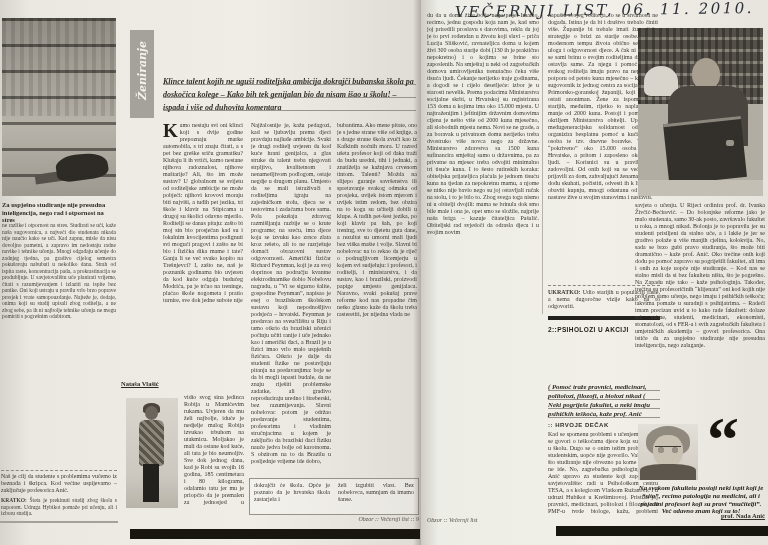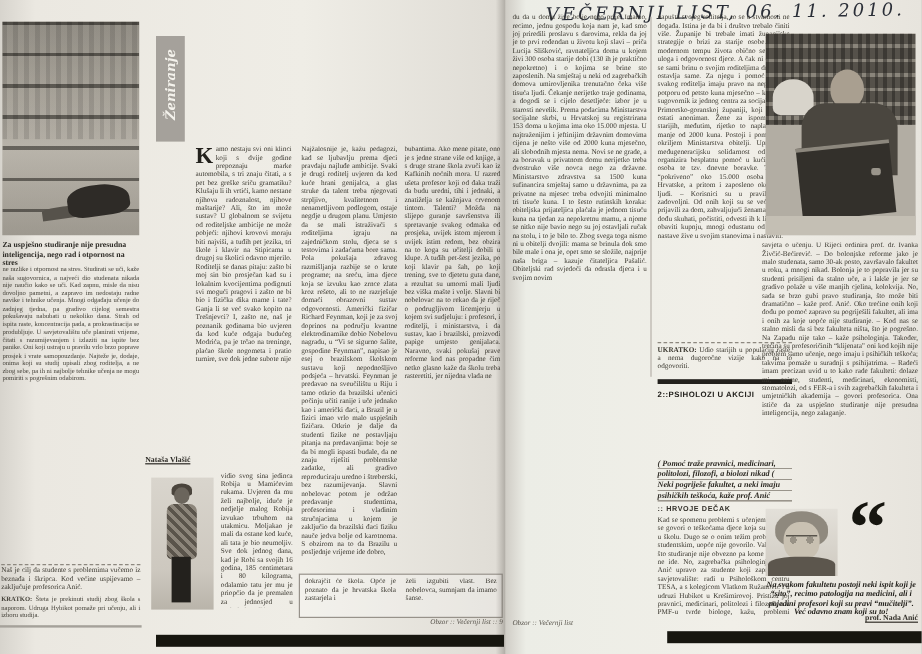--- a/index.html
+++ b/index.html
@@ -138,20 +138,21 @@
     <div class="abs tiny-txt margin-body">ne razlike i otpornost na stres. Studirati se uči, kaže naša sugovornica, a najveći dio studenata nikada nije naučio kako se uči. Kad zapnu, misle da nisu dovoljno pametni, a zapravo im nedostaju radne navike i tehnike učenja. Mnogi odgađaju učenje do zadnjeg tjedna, pa gradivo cijelog semestra pokušavaju nabubati u nekoliko dana. Strah od ispita raste, koncentracija pada, a prokrastinacija se produbljuje. U savjetovalištu uče planirati vrijeme, čitati s razumijevanjem i izlaziti na ispite bez panike. Oni koji ustraju u pravilu vrlo brzo poprave prosjek i vrate samopouzdanje. Najteže je, dodaje, onima koji su studij upisali zbog roditelja, a ne zbog sebe, pa ih ni najbolje tehnike učenja ne mogu pomiriti s pogrešnim odabirom.</div>
     <div class="abs margin-note">Naš je cilj da studente s problemima vučemo iz beznađa i škripca. Kod većine uspijevamo – zaključuje profesorica Anić.</div>
     <div class="abs kratko">
       <b>KRATKO:</b>
       <span>Šteta je prekinuti studij zbog škola s naporom. Udruga Hybikot pomaže pri učenju, ali i izboru studija.</span>
     </div>
 
     <div class="abs strip">
       <span>Ženiranje</span>
     </div>
+    <div class="abs deck">Klince talent kojih ne uguši roditeljska ambicija dokrajči bubanska škola pa doskočica kolege – Kako bih tek genijalan bio da nisam išao u školu! – ispada i više od duhovita komentara</div>
 
     <div class="abs body-txt colL col1">
       <span class="dropcap">K</span>
       <span>amo nestaju svi oni klinci koji s dvije godine prepoznaju marke automobila, s tri znaju čitati, a s pet bez greške sriču gramatiku? Klušaju li ih vrtići, kamo nestane njihova radoznalost, njihove maštarije? Ali, što im može sustav? U globalnom se svijetu od roditeljske ambicije ne može pobjeći: njihovi krovovi moraju biti najviši, a tuđih pet jezika, tri škole i klavir na Stipicama u drugoj su školici odavno mjerilo. Roditelji se danas pitaju: zašto bi moj sin bio prosječan kad su i lokalnim kvocijentima podignuti svi mogući pragovi i zašto ne bi bio i fizička dika mame i tate? Ganja li se već svako kopito na Trešnjevci? I, zašto ne, naš je poznanik godinama bio uvjeren da kod kuće odgaja budućeg Modrića, pa je trčao na treninge, plaćao škole nogometa i pratio turnire, sve dok jedne subote nije</span>
     </div>
     <div class="abs body-txt col1b">vidio svog sina jedinca Robija u Mamićevim rukama. Uvjeren da mu želi najbolje, iduće je nedjelje malog Robija izvukao trbuhom na utakmicu. Moljakao je mali da ostane kod kuće, ali tata je bio neumoljiv. Sve dok jednog dana, kad je Robi sa svojih 16 godina, 185 centimetara i 80 kilograma, odalamio tatu jer mu je priopćio da je premalen za jednosjed u podmlatku Dinama te mu najavio da će ubuduće svirati grunge u garaži. Sam će Bog znati je li Robi možda i bio za nogomet... Ili fiziku. Jer, talente koje svojim prevelikim ambicijama ne uguše roditelji, dokrajčit će škola. Opće je poznato da je hrvatska škola zastarjela i</div>
     <div class="abs body-txt colL col2">Najžalosnije je, kažu pedagozi, kad se ljubavlju prema djeci pravdaju najluđe ambicije. Svaki je drugi roditelj uvjeren da kod kuće hrani genijalca, a glas struke da talent treba njegovati strpljivo, kvalitetnom i nenametljivom podlogom, ostaje negdje u drugom planu. Umjesto da se mali istraživači s roditeljima igraju na zajedničkom stolu, djeca se s testovima i zadaćama bore sama. Pola pokušaja zdravog razmišljanja razbije se o krute programe; na sreću, ima djece koja se izvuku kao zrnce zlata kroz rešeto, ali to ne razrješuje domaći obrazovni sustav odgovornosti. Američki fizičar Richard Feynman, koji je za svoj doprinos na području kvantne elektrodinamike dobio Nobelovu nagradu, u “Vi se sigurno šalite, gospodine Feynman”, napisao je esej o brazilskom školskom sustavu koji nepodnošljivo podsjeća – hrvatski. Feynman je predavao na sveučilištu u Riju i tamo otkrio da brazilski učenici počinju učiti ranije i uče jednako kao i američki đaci, a Brazil je u fizici imao vrlo malo uspješnih fizičara. Otkrio je dalje da studenti fizike ne postavljaju pitanja na predavanjima: boje se da bi mogli ispasti budale, da ne znaju riješiti problemske zadatke, ali gradivo reproduciraju uredno i štreberski, bez razumijevanja. Slavni nobelovac potom je održao predavanje studentima, profesorima i vladinim stručnjacima u kojem je zaključio da brazilski đaci fiziku nauče jedva bolje od karotnoma. S obzirom na to da Brazilu u posljednje vrijeme ide dobro,</div>
     <div class="abs body-txt colL col3">bubantima. Ako mene pitate, ono je s jedne strane više od knjige, a s druge strane škola zvuči kao iz Kafkinih noćnih mora. U razred ušeta profesor koji od đaka traži da budu uredni, tihi i jednaki, a znatiželja se kažnjava crvenom tintom. Talenti? Možda na slijepo guranje savršenstva ili spretavanje svakog odmaka od prosjeka, uvijek istom mjerom i uvijek istim redom, bez obzira na to koga su učitelji dobili u klupe. A tuđih pet-šest jezika, po koji klavir pa šah, po koji trening, sve to djetetu guta dane, a rezultat su umorni mali ljudi bez viška mašte i volje. Slavni bi nobelovac na to rekao da je riječ o podrugljivom licemjerju u kojem svi sudjeluju: i profesori, i roditelji, i ministarstva, i da sustav, kao i brazilski, proizvodi papige umjesto genijalaca. Naravno, svaki pokušaj prave reforme kod nas propadne čim netko glasno kaže da školu treba rasteretiti, jer nijedna vlada ne</div>
 
     <div class="abs natasa-label">Nataša Vlašić</div>

